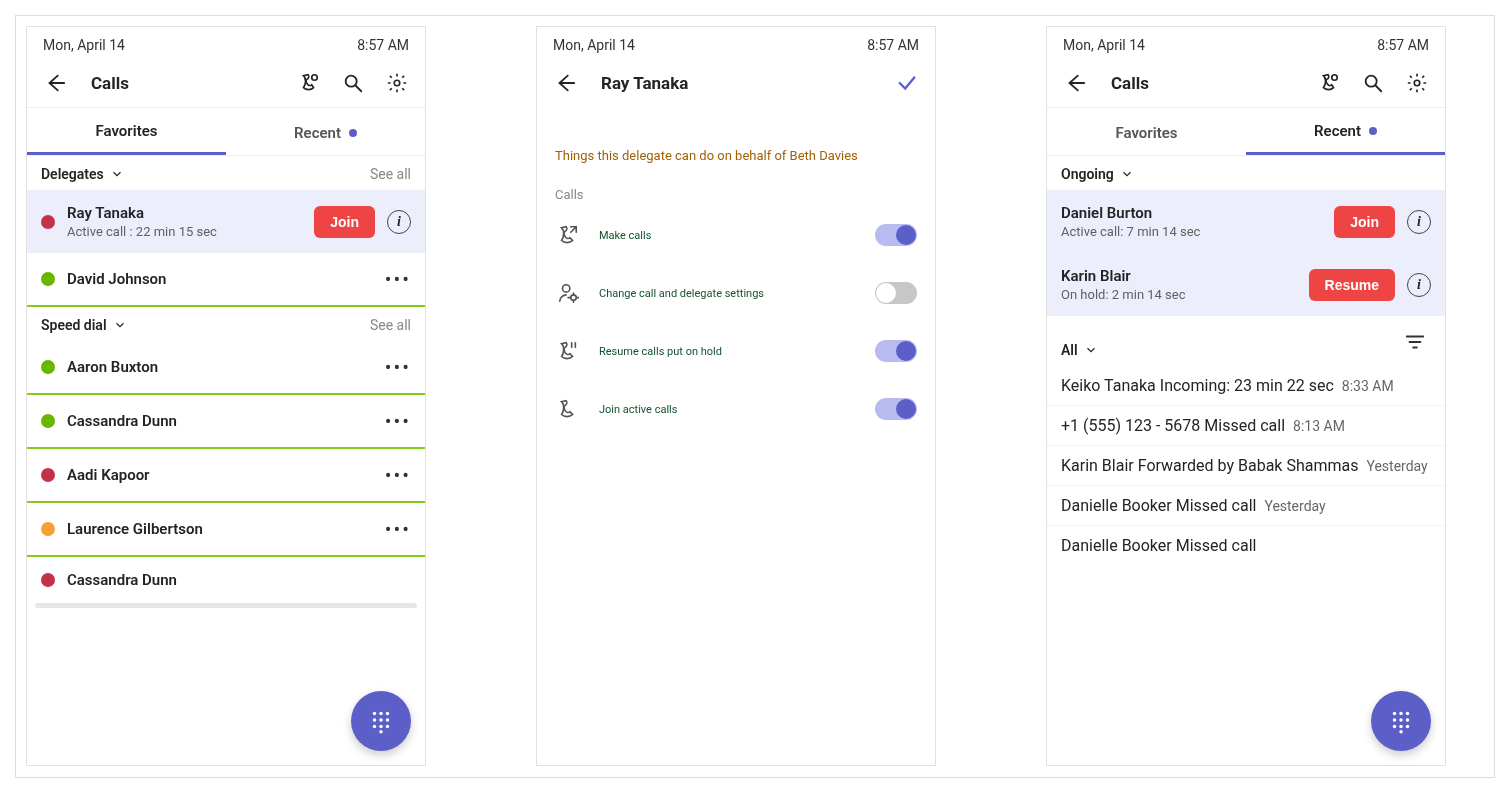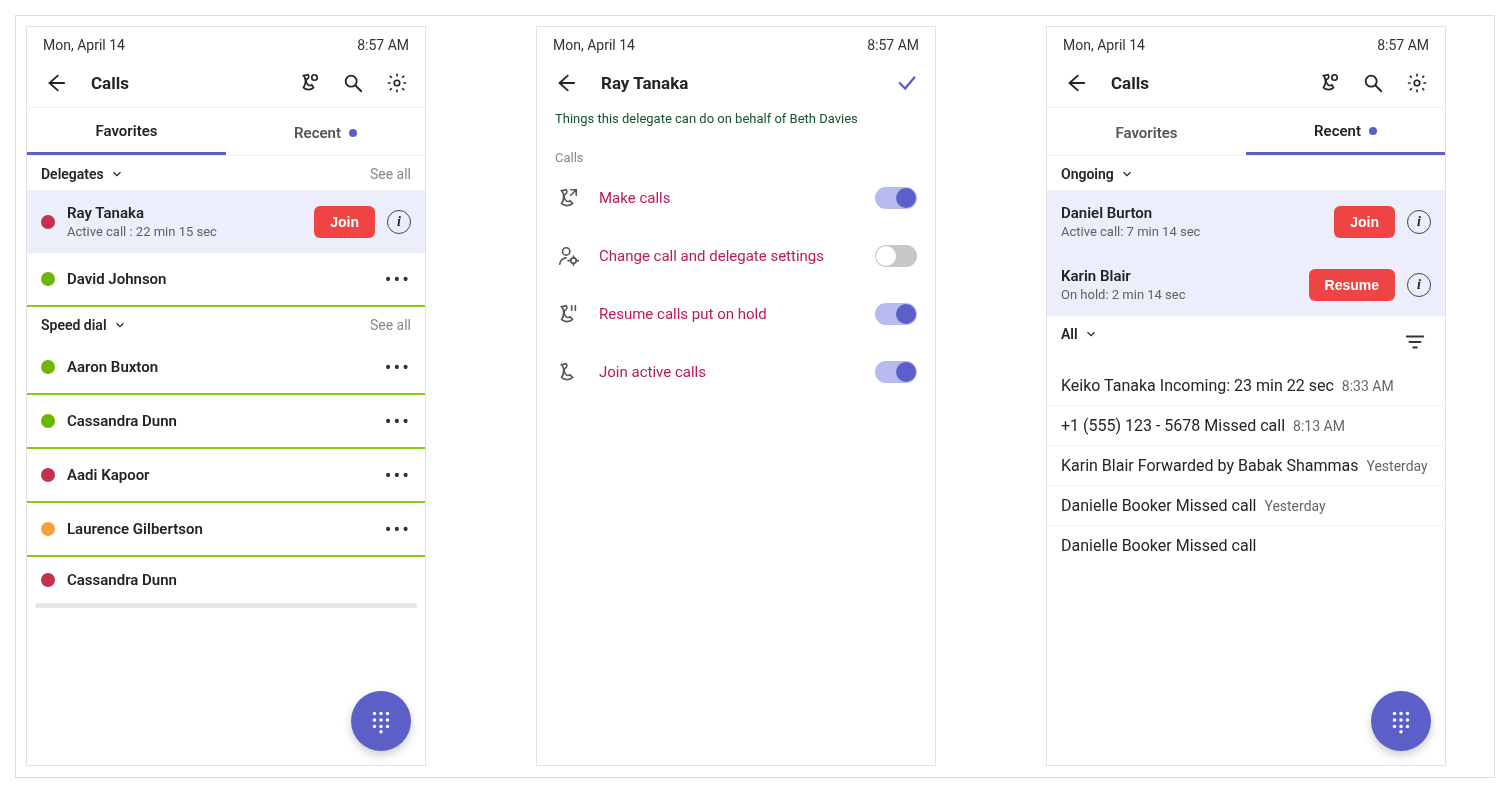--- a/index.html
+++ b/index.html
@@ -74,21 +74,21 @@
   .tab.active {
     color: #242424;
     border-bottom: 3px solid #5b5fc7;
   }
   .tab .dot {
     width: 8px; height: 8px; border-radius: 50%; background: #5b5fc7;
   }
   .section-hdr {
     display: flex;
     justify-content: space-between;
-    align-items: flex-start;
+    align-items: flex-end;
     padding: 10px 14px 8px;
     font-size: 14px;
     color: #616161;
   }
   .section-hdr .sh-left {
     display: flex; align-items: center; gap: 6px; font-weight: 600; color: #242424;
   }
   .section-hdr .see-all {
     color: #888; font-size: 14px;
   }
@@ -136,33 +136,34 @@
     cursor: pointer;
   }
   .fab svg { width: 26px; height: 26px; fill: #fff; }
 
   .scroll-hint { height: 5px; background: #e6e6e6; margin: 0 8px; border-radius: 3px; }
 
   
   .subtitle {
     padding: 4px 18px 18px;
     font-size: 13px;
-    color: #14532d;
+    color: #a16207;
+    margin-top: 37px;
   }
   .group-label {
     padding: 6px 18px 4px;
     font-size: 13px;
     color: #888;
   }
   .perm-row {
     display: flex; align-items: center; gap: 18px; padding: 18px 18px;
   }
   .perm-row .picon { width: 26px; display:flex; justify-content:center; color:#555; }
   .perm-row .picon svg { width: 22px; height: 22px; stroke:#555; }
-  .perm-row .plabel { flex: 1; font-size: 15px; color: #be185d; }
+  .perm-row .plabel { flex: 1; font-size: 11px; color: #14532d; }
   .toggle {
     width: 42px; height: 22px; border-radius: 14px; position: relative;
     background: #c7c7c7;
   }
   .toggle .knob {
     position: absolute; top: 1px; width: 20px; height: 20px; border-radius: 50%;
     background: #fff;
   }
   .toggle.on { background: #b8bbf0; }
   .toggle.on .knob { right: 1px; background: #5b5fc7; }

